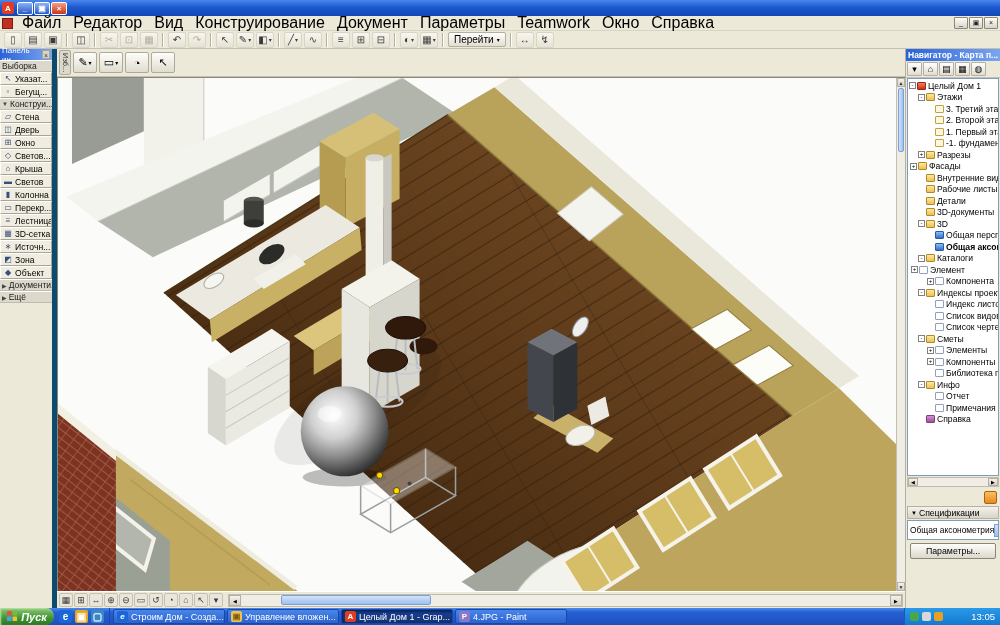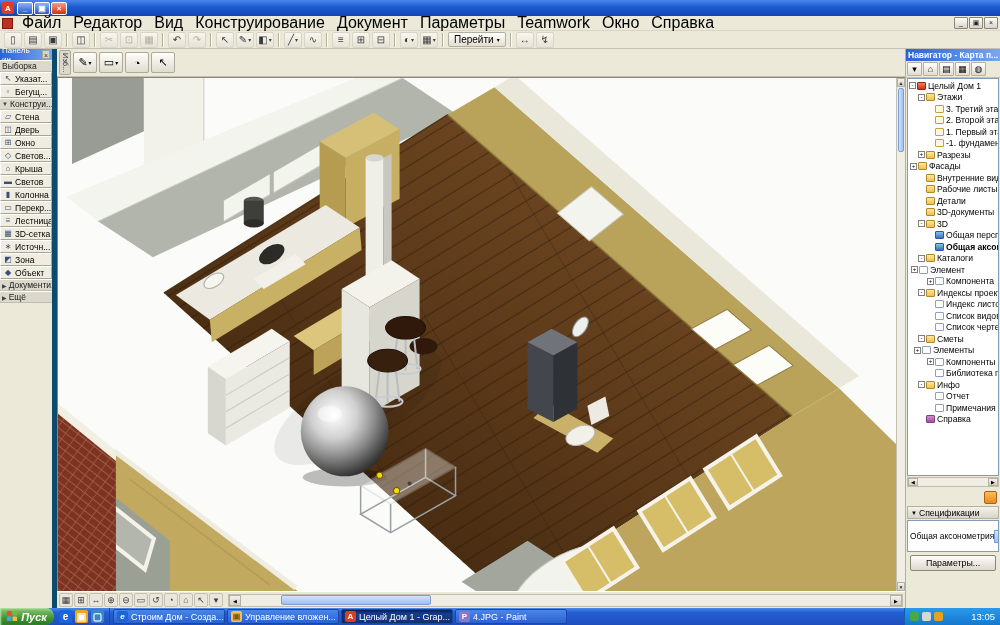--- a/index.html
+++ b/index.html
@@ -79,21 +79,21 @@
 .tico.book{background:linear-gradient(#d090d0,#a050a0);border:1px solid #804080}
 .tree-label{font-size:8.6px;overflow:hidden}
 .tree-row.sel .tree-label{font-weight:bold}
 .nav-hscroll{height:10px;margin:1px;display:flex;align-items:center;background:#f0eee4;border:1px solid #c0bcb0;flex:none}
 .nav-hscroll .harr{width:10px;height:8px;line-height:7px}
 .nav-hscroll .trk{flex:1}
 .nav-iconrow{height:18px;display:flex;justify-content:flex-end;align-items:center;padding:0 3px;gap:2px;flex:none}
 .orange-ic{width:13px;height:13px;background:linear-gradient(#f8c060,#e88820);border:1px solid #b06010;border-radius:2px}
 .spec-header{height:13px;background:linear-gradient(#f4f2ea,#d8d4c8);border:1px solid #b4b0a4;display:flex;align-items:center;gap:2px;font-size:8.6px;padding:0 3px;margin:0 1px;flex:none}
 .spec-header .arr{font-size:6px}
-.nav-combo{height:32px;margin:1px;border:1px solid #7f9db9;background:#fff;display:flex;align-items:center;font-size:8.4px;padding-left:2px;flex:none;white-space:nowrap;overflow:hidden}
+.nav-combo{height:20px;margin:1px;border:1px solid #7f9db9;background:#fff;display:flex;align-items:center;font-size:8.4px;padding-left:2px;flex:none;white-space:nowrap;overflow:hidden}
 .combo-arrow{margin-left:auto;width:13px;height:13px;background:linear-gradient(#d4e2f8,#9ec0ee);border:1px solid #7aa0d8;font-size:6px;display:flex;align-items:center;justify-content:center;flex:none}
 .params-btn{height:16px;margin:2px 4px;border:1px solid #8a8678;border-radius:2px;background:linear-gradient(#fdfdfa,#dcd8cc);font-size:8.8px;display:flex;align-items:center;justify-content:center;flex:none}
 .nav-fill{flex:1}
 
 
 .statusbar{height:13px;background:#ece9d8;border-top:1px solid #fff;display:flex;align-items:center;gap:4px;padding:0 4px;font-size:9px;flex:none}
 .status-left{flex:1;border:1px solid;border-color:#9a968a #fff #fff #9a968a;height:10px}
 .lang-box{border:1px solid #9a968a;background:#dcd8cc;padding:0 3px;height:11px;line-height:10px;font-weight:bold;font-size:8.5px}
 .disk{display:flex;align-items:center;gap:2px;white-space:nowrap}
 .disk-ic{width:10px;height:8px;background:linear-gradient(#ececec,#a0a0a0);border:1px solid #6a6a6a;border-radius:1px}
@@ -575,21 +575,21 @@
           <div class="tree-row" style="padding-left: 19px;">
             <span class="exp-sp"></span>
             <span class="tico page"></span>
             <span class="tree-label">Список чертежей</span>
           </div>
           <div class="tree-row" style="padding-left: 10px;">
             <span class="expander">-</span>
             <span class="tico folder"></span>
             <span class="tree-label">Сметы</span>
           </div>
-          <div class="tree-row" style="padding-left: 6px;">
+          <div class="tree-row" style="padding-left: 19px;">
             <span class="expander">+</span>
             <span class="tico page"></span>
             <span class="tree-label">Элементы</span>
           </div>
           <div class="tree-row" style="padding-left: 19px;">
             <span class="expander">+</span>
             <span class="tico page"></span>
             <span class="tree-label">Компоненты</span>
           </div>
           <div class="tree-row" style="padding-left: 19px;">

